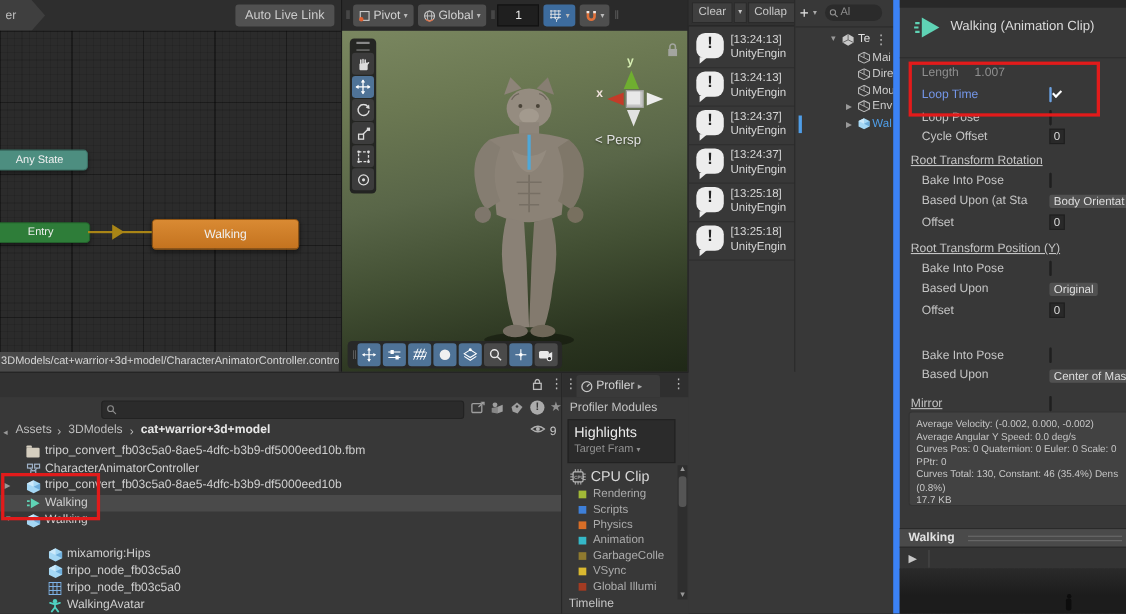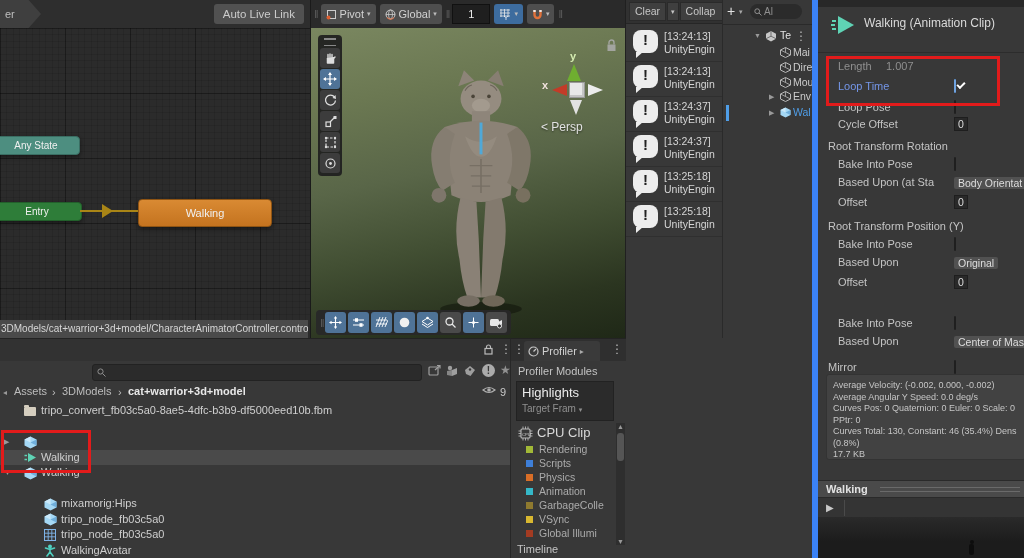--- a/index.html
+++ b/index.html
@@ -91,21 +91,21 @@
   .hrow.sel .lbl{color:#4F9EE8;}
   .selbar{position:absolute;left:3px;top:0;width:3px;height:16px;background:#4F9EE8;}
   
   .insp{position:absolute;left:812px;top:0;width:212px;height:558px;background:#383838;border-left:6px solid #3b82f6;}
   .insp-tabstrip{position:absolute;left:0;top:0;width:100%;height:7px;background:#282828;}
   .insp-title{position:absolute;left:46px;top:16px;font-size:12px;color:#DADADA;white-space:nowrap;}
   .clip-big{position:absolute;left:12px;top:12px;}
   .insp-div{position:absolute;left:0;top:52px;width:100%;height:1px;background:#2C2C2C;}
   .irow{position:absolute;left:0;width:100%;height:16px;}
   .ilab{position:absolute;left:20px;color:#C4C4C4;font-size:11px;white-space:nowrap;}
-  .ilab0{left:10px;}
+  .ilab0{left:10px;text-decoration:underline;}
   .dim{color:#8F8F8F;}
   .blue-lab{color:#7496E8;}
   .ictrl{position:absolute;left:136px;top:0;}
   .cb{width:12px;height:12px;background:#2E2E2E;border:1px solid #1F1F1F;border-radius:2px;position:relative;}
   .cb.checked{background:#3E5F8A;border:1px solid #6FA3E0;}
   .cb.checked::after{content:"";position:absolute;left:2px;top:2px;width:6px;height:3px;
      border-left:2px solid #FFF;border-bottom:2px solid #FFF;transform:rotate(-45deg);}
   .vf{width:70px;height:13px;background:#292929;border:1px solid #1E1E1E;color:#DDD;font-size:10.5px;
       line-height:13px;padding:0 3px;}
   .dd{width:72px;height:15px;background:#515151;border-radius:2px;color:#DDD;font-size:10.5px;
@@ -653,29 +653,41 @@
         </span>
       <span class="abs" style="right:4px;top:1px;color:#C8C8C8;">9</span>
     </div>
 
     <div class="prow" style="top:64px">
       <span class="picon" style="left:24px">
           <span class="i-folder"></span>
         </span>
       <span class="plabel" style="left:41px">tripo_convert_fb03c5a0-8ae5-4dfc-b3b9-df5000eed10b.fbm</span>
     </div>
+    <div class="prow" style="top:79.5px">
+      <span class="picon" style="left:24px">
+          <svg width="13" height="13">
+            <rect x="1" y="2" width="4.5" height="3.5" fill="none" stroke="#9FB2C8" stroke-width="1.1"></rect>
+            <rect x="7.5" y="2" width="4.5" height="3.5" fill="none" stroke="#9FB2C8" stroke-width="1.1"></rect>
+            <rect x="4" y="8" width="4.5" height="3.5" fill="none" stroke="#9FB2C8" stroke-width="1.1"></rect>
+            <path d="M3,5.5 L6,8 M10,5.5 L7,8" stroke="#9FB2C8" stroke-width="1"></path>
+          </svg>
+        </span>
+      <span class="plabel" style="left:41px">CharacterAnimatorController</span>
+    </div>
     <div class="prow" style="top:95px">
       <span class="parr">▶</span>
       <span class="picon" style="left:24px">
           <svg width="13" height="13">
             <path d="M6.5,0.5 L12.5,3.5 L12.5,9.5 L6.5,12.5 L0.5,9.5 L0.5,3.5 Z" fill="#A5D8F5"></path>
             <path d="M6.5,0.5 L6.5,6.5 L0.5,3.5 Z" fill="#CBE9FA"></path>
             <path d="M6.5,6.5 L12.5,9.5 L12.5,3.5 Z" fill="#6FAEDB"></path>
           </svg>
         </span>
+      <span class="plabel" style="left:41px">tripo_convert_fb03c5a0-8ae5-4dfc-b3b9-df5000eed10b</span>
     </div>
     <div class="prow sel" style="top:110.5px">
       <span class="picon" style="left:24px">
           <svg width="13" height="13">
             <path d="M4,2 L12,6.5 L4,11 Z" fill="#5FD3B5"></path>
             <path d="M0.5,4.5 L3,4.5 M0.5,8.5 L3,8.5" stroke="#5FD3B5" stroke-width="1.6"></path>
           </svg>
         </span>
       <span class="plabel" style="left:41px">Walking</span>
     </div>

